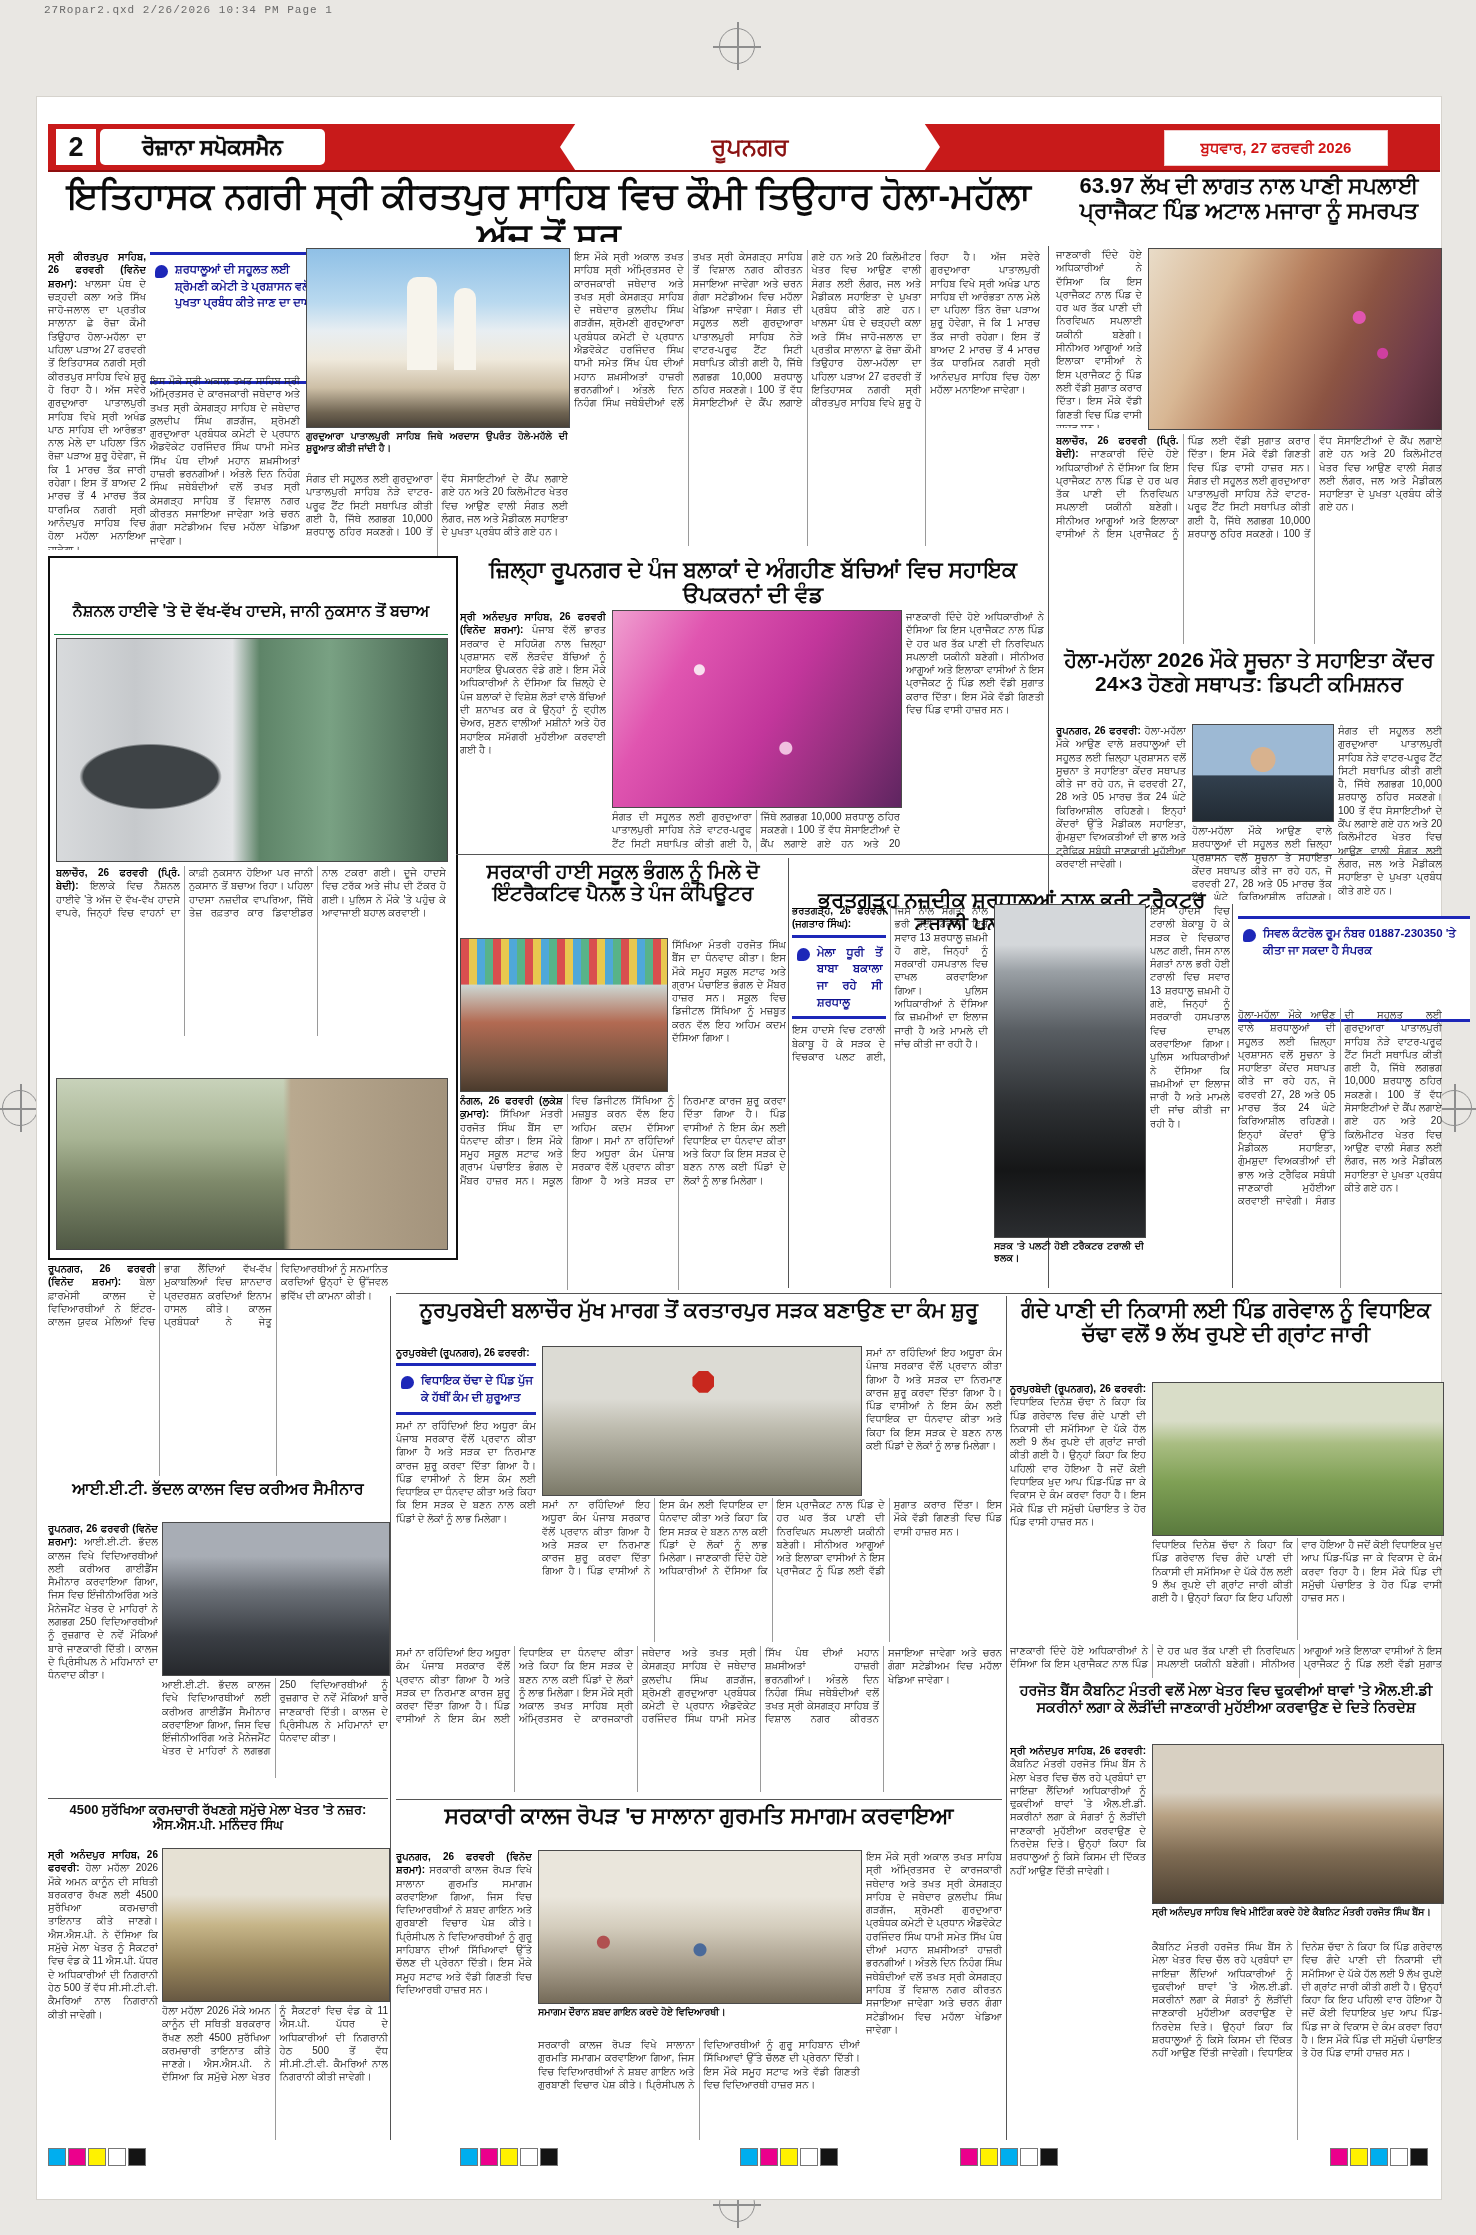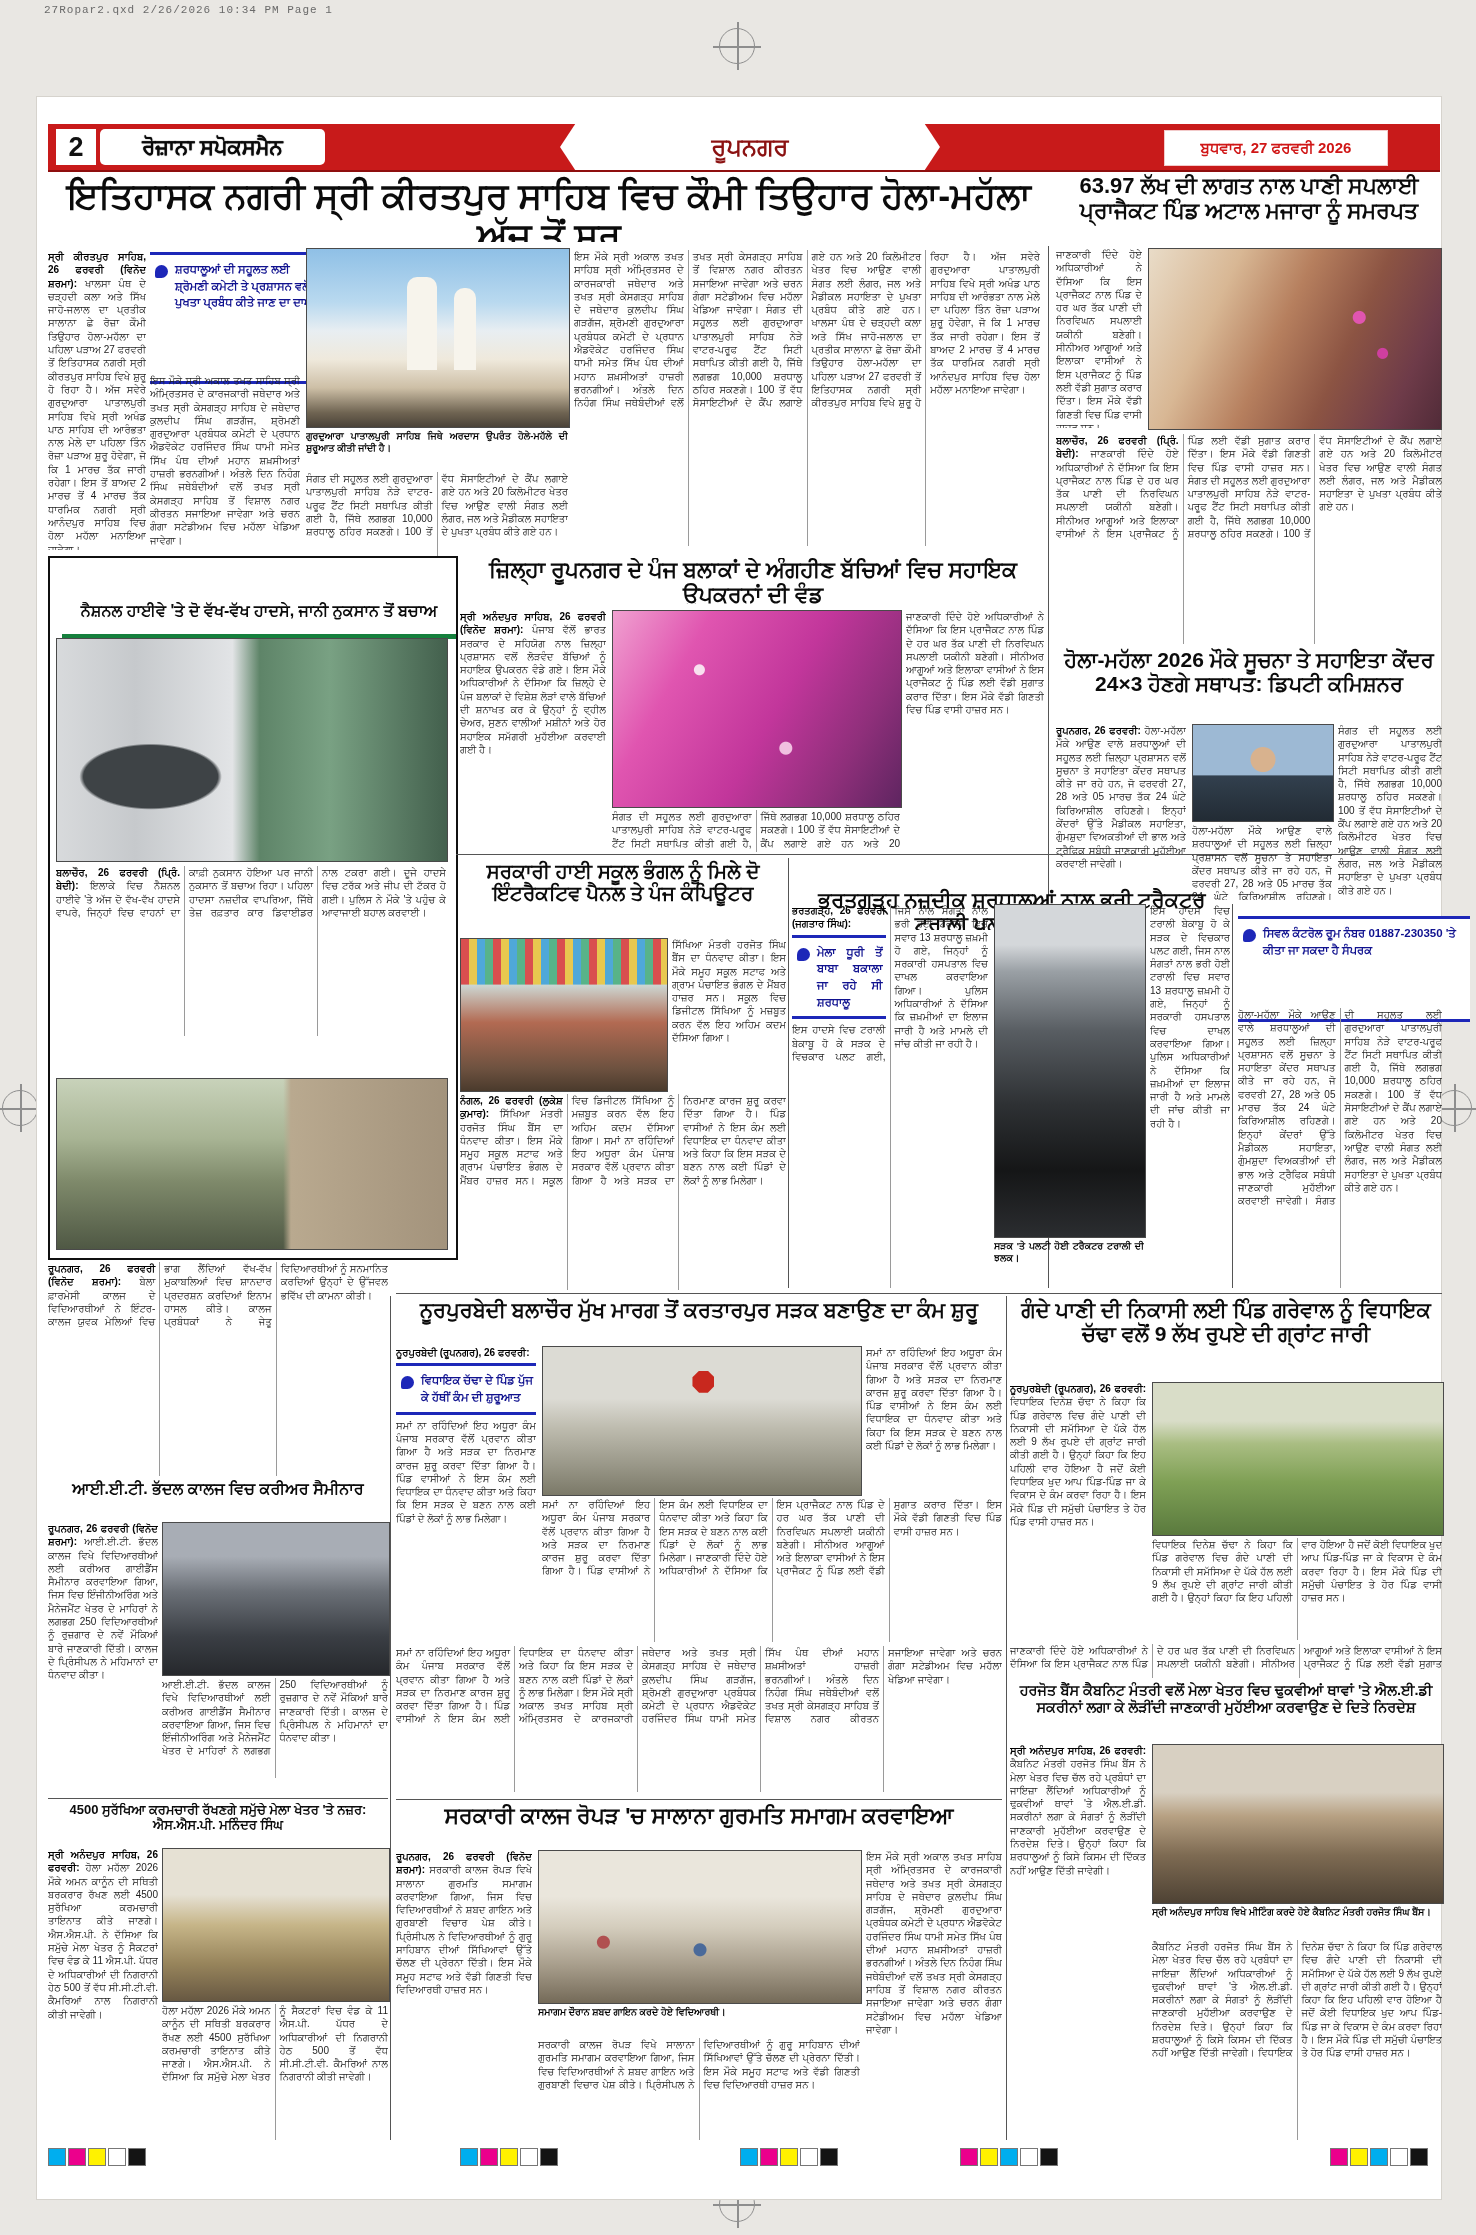--- a/index.html
+++ b/index.html
@@ -65,21 +65,21 @@
 <div class="abs cap" style="left:306px;top:430px;width:262px;height:38px">ਗੁਰਦੁਆਰਾ ਪਾਤਾਲਪੁਰੀ ਸਾਹਿਬ ਜਿਥੇ ਅਰਦਾਸ ਉਪਰੰਤ ਹੋਲੇ-ਮਹੱਲੇ ਦੀ ਸ਼ੁਰੂਆਤ ਕੀਤੀ ਜਾਂਦੀ ਹੈ।</div>
 <div class="abs txt c2" style="left:306px;top:472px;width:262px;height:84px"><span>ਸੰਗਤ ਦੀ ਸਹੂਲਤ ਲਈ ਗੁਰਦੁਆਰਾ ਪਾਤਾਲਪੁਰੀ ਸਾਹਿਬ ਨੇੜੇ ਵਾਟਰ-ਪਰੂਫ ਟੈਂਟ ਸਿਟੀ ਸਥਾਪਿਤ ਕੀਤੀ ਗਈ ਹੈ, ਜਿੱਥੇ ਲਗਭਗ 10,000 ਸ਼ਰਧਾਲੂ ਠਹਿਰ ਸਕਣਗੇ। 100 ਤੋਂ ਵੱਧ ਸੋਸਾਇਟੀਆਂ ਦੇ ਕੈਂਪ ਲਗਾਏ ਗਏ ਹਨ ਅਤੇ 20 ਕਿਲੋਮੀਟਰ ਖੇਤਰ ਵਿਚ ਆਉਣ ਵਾਲੀ ਸੰਗਤ ਲਈ ਲੰਗਰ, ਜਲ ਅਤੇ ਮੈਡੀਕਲ ਸਹਾਇਤਾ ਦੇ ਪੁਖਤਾ ਪ੍ਰਬੰਧ ਕੀਤੇ ਗਏ ਹਨ।</span></div>
 <div class="abs txt c4" style="left:574px;top:250px;width:466px;height:296px"><span>ਇਸ ਮੌਕੇ ਸ੍ਰੀ ਅਕਾਲ ਤਖਤ ਸਾਹਿਬ ਸ੍ਰੀ ਅੰਮ੍ਰਿਤਸਰ ਦੇ ਕਾਰਜਕਾਰੀ ਜਥੇਦਾਰ ਅਤੇ ਤਖਤ ਸ੍ਰੀ ਕੇਸਗੜ੍ਹ ਸਾਹਿਬ ਦੇ ਜਥੇਦਾਰ ਕੁਲਦੀਪ ਸਿੰਘ ਗੜਗੱਜ, ਸ਼੍ਰੋਮਣੀ ਗੁਰਦੁਆਰਾ ਪ੍ਰਬੰਧਕ ਕਮੇਟੀ ਦੇ ਪ੍ਰਧਾਨ ਐਡਵੋਕੇਟ ਹਰਜਿੰਦਰ ਸਿੰਘ ਧਾਮੀ ਸਮੇਤ ਸਿੱਖ ਪੰਥ ਦੀਆਂ ਮਹਾਨ ਸ਼ਖ਼ਸੀਅਤਾਂ ਹਾਜ਼ਰੀ ਭਰਨਗੀਆਂ। ਅੰਤਲੇ ਦਿਨ ਨਿਹੰਗ ਸਿੰਘ ਜਥੇਬੰਦੀਆਂ ਵਲੋਂ ਤਖਤ ਸ੍ਰੀ ਕੇਸਗੜ੍ਹ ਸਾਹਿਬ ਤੋਂ ਵਿਸ਼ਾਲ ਨਗਰ ਕੀਰਤਨ ਸਜਾਇਆ ਜਾਵੇਗਾ ਅਤੇ ਚਰਨ ਗੰਗਾ ਸਟੇਡੀਅਮ ਵਿਚ ਮਹੱਲਾ ਖੇਡਿਆ ਜਾਵੇਗਾ।</span> <span>ਸੰਗਤ ਦੀ ਸਹੂਲਤ ਲਈ ਗੁਰਦੁਆਰਾ ਪਾਤਾਲਪੁਰੀ ਸਾਹਿਬ ਨੇੜੇ ਵਾਟਰ-ਪਰੂਫ ਟੈਂਟ ਸਿਟੀ ਸਥਾਪਿਤ ਕੀਤੀ ਗਈ ਹੈ, ਜਿੱਥੇ ਲਗਭਗ 10,000 ਸ਼ਰਧਾਲੂ ਠਹਿਰ ਸਕਣਗੇ। 100 ਤੋਂ ਵੱਧ ਸੋਸਾਇਟੀਆਂ ਦੇ ਕੈਂਪ ਲਗਾਏ ਗਏ ਹਨ ਅਤੇ 20 ਕਿਲੋਮੀਟਰ ਖੇਤਰ ਵਿਚ ਆਉਣ ਵਾਲੀ ਸੰਗਤ ਲਈ ਲੰਗਰ, ਜਲ ਅਤੇ ਮੈਡੀਕਲ ਸਹਾਇਤਾ ਦੇ ਪੁਖਤਾ ਪ੍ਰਬੰਧ ਕੀਤੇ ਗਏ ਹਨ।</span> <span>ਖਾਲਸਾ ਪੰਥ ਦੇ ਚੜ੍ਹਦੀ ਕਲਾ ਅਤੇ ਸਿੱਖ ਜਾਹੋ-ਜਲਾਲ ਦਾ ਪ੍ਰਤੀਕ ਸਾਲਾਨਾ ਛੇ ਰੋਜ਼ਾ ਕੌਮੀ ਤਿਉਹਾਰ ਹੋਲਾ-ਮਹੱਲਾ ਦਾ ਪਹਿਲਾ ਪੜਾਅ 27 ਫਰਵਰੀ ਤੋਂ ਇਤਿਹਾਸਕ ਨਗਰੀ ਸ੍ਰੀ ਕੀਰਤਪੁਰ ਸਾਹਿਬ ਵਿਖੇ ਸ਼ੁਰੂ ਹੋ ਰਿਹਾ ਹੈ। ਅੱਜ ਸਵੇਰੇ ਗੁਰਦੁਆਰਾ ਪਾਤਾਲਪੁਰੀ ਸਾਹਿਬ ਵਿਖੇ ਸ੍ਰੀ ਅਖੰਡ ਪਾਠ ਸਾਹਿਬ ਦੀ ਆਰੰਭਤਾ ਨਾਲ ਮੇਲੇ ਦਾ ਪਹਿਲਾ ਤਿੰਨ ਰੋਜ਼ਾ ਪੜਾਅ ਸ਼ੁਰੂ ਹੋਵੇਗਾ, ਜੋ ਕਿ 1 ਮਾਰਚ ਤੱਕ ਜਾਰੀ ਰਹੇਗਾ। ਇਸ ਤੋਂ ਬਾਅਦ 2 ਮਾਰਚ ਤੋਂ 4 ਮਾਰਚ ਤੱਕ ਧਾਰਮਿਕ ਨਗਰੀ ਸ੍ਰੀ ਆਨੰਦਪੁਰ ਸਾਹਿਬ ਵਿਚ ਹੋਲਾ ਮਹੱਲਾ ਮਨਾਇਆ ਜਾਵੇਗਾ।</span></div>
 
 <div class="abs vr" style="left:1048px;top:246px;width:1px;height:1042px"></div>
 <div class="abs txt" style="left:1056px;top:248px;width:86px;height:180px"><span>ਜਾਣਕਾਰੀ ਦਿੰਦੇ ਹੋਏ ਅਧਿਕਾਰੀਆਂ ਨੇ ਦੱਸਿਆ ਕਿ ਇਸ ਪ੍ਰਾਜੈਕਟ ਨਾਲ ਪਿੰਡ ਦੇ ਹਰ ਘਰ ਤੱਕ ਪਾਣੀ ਦੀ ਨਿਰਵਿਘਨ ਸਪਲਾਈ ਯਕੀਨੀ ਬਣੇਗੀ। ਸੀਨੀਅਰ ਆਗੂਆਂ ਅਤੇ ਇਲਾਕਾ ਵਾਸੀਆਂ ਨੇ ਇਸ ਪ੍ਰਾਜੈਕਟ ਨੂੰ ਪਿੰਡ ਲਈ ਵੱਡੀ ਸੁਗਾਤ ਕਰਾਰ ਦਿੱਤਾ। ਇਸ ਮੌਕੇ ਵੱਡੀ ਗਿਣਤੀ ਵਿਚ ਪਿੰਡ ਵਾਸੀ ਹਾਜ਼ਰ ਸਨ।</span></div>
 <div class="abs ph" style="left:1148px;top:248px;width:292px;height:180px;background:radial-gradient(circle at 72% 38%,#e055b0 6px,transparent 7px),radial-gradient(circle at 80% 58%,#cf3fa0 5px,transparent 6px),linear-gradient(115deg,#e9dcc8 0%,#d8b794 25%,#b67f5e 45%,#8c5443 65%,#6e3b49 85%,#512b38 100%)"></div>
 <div class="abs txt c3" style="left:1056px;top:434px;width:386px;height:210px"><b>ਬਲਾਚੌਰ, 26 ਫਰਵਰੀ (ਪ੍ਰਿੰ. ਬੇਦੀ):</b> <span>ਜਾਣਕਾਰੀ ਦਿੰਦੇ ਹੋਏ ਅਧਿਕਾਰੀਆਂ ਨੇ ਦੱਸਿਆ ਕਿ ਇਸ ਪ੍ਰਾਜੈਕਟ ਨਾਲ ਪਿੰਡ ਦੇ ਹਰ ਘਰ ਤੱਕ ਪਾਣੀ ਦੀ ਨਿਰਵਿਘਨ ਸਪਲਾਈ ਯਕੀਨੀ ਬਣੇਗੀ। ਸੀਨੀਅਰ ਆਗੂਆਂ ਅਤੇ ਇਲਾਕਾ ਵਾਸੀਆਂ ਨੇ ਇਸ ਪ੍ਰਾਜੈਕਟ ਨੂੰ ਪਿੰਡ ਲਈ ਵੱਡੀ ਸੁਗਾਤ ਕਰਾਰ ਦਿੱਤਾ। ਇਸ ਮੌਕੇ ਵੱਡੀ ਗਿਣਤੀ ਵਿਚ ਪਿੰਡ ਵਾਸੀ ਹਾਜ਼ਰ ਸਨ।</span> <span>ਸੰਗਤ ਦੀ ਸਹੂਲਤ ਲਈ ਗੁਰਦੁਆਰਾ ਪਾਤਾਲਪੁਰੀ ਸਾਹਿਬ ਨੇੜੇ ਵਾਟਰ-ਪਰੂਫ ਟੈਂਟ ਸਿਟੀ ਸਥਾਪਿਤ ਕੀਤੀ ਗਈ ਹੈ, ਜਿੱਥੇ ਲਗਭਗ 10,000 ਸ਼ਰਧਾਲੂ ਠਹਿਰ ਸਕਣਗੇ। 100 ਤੋਂ ਵੱਧ ਸੋਸਾਇਟੀਆਂ ਦੇ ਕੈਂਪ ਲਗਾਏ ਗਏ ਹਨ ਅਤੇ 20 ਕਿਲੋਮੀਟਰ ਖੇਤਰ ਵਿਚ ਆਉਣ ਵਾਲੀ ਸੰਗਤ ਲਈ ਲੰਗਰ, ਜਲ ਅਤੇ ਮੈਡੀਕਲ ਸਹਾਇਤਾ ਦੇ ਪੁਖਤਾ ਪ੍ਰਬੰਧ ਕੀਤੇ ਗਏ ਹਨ।</span></div>
 
 <div class="abs inbox" style="left:48px;top:556px;width:406px;height:700px">
-  <div class="abs subhl" style="left:12px;top:44px;width:394px;height:32px;font-size:16px;border-bottom:5px solid #15803d">ਨੈਸ਼ਨਲ ਹਾਈਵੇ 'ਤੇ ਦੋ ਵੱਖ-ਵੱਖ ਹਾਦਸੇ, ਜਾਨੀ ਨੁਕਸਾਨ ਤੋਂ ਬਚਾਅ</div>
+  <div class="abs subhl" style="left:4px;top:44px;width:394px;height:32px;font-size:16px;border-bottom:1px solid #15803d">ਨੈਸ਼ਨਲ ਹਾਈਵੇ 'ਤੇ ਦੋ ਵੱਖ-ਵੱਖ ਹਾਦਸੇ, ਜਾਨੀ ਨੁਕਸਾਨ ਤੋਂ ਬਚਾਅ</div>
   <div class="abs ph" style="left:6px;top:80px;width:390px;height:222px;background:radial-gradient(ellipse at 24% 62%,#3e4346 16%,transparent 17%),linear-gradient(90deg,#d8dadc 0%,#c6c9cc 20%,#e2e4e6 45%,#5e8468 52%,#79a183 70%,#43604d 100%)"></div>
   <div class="abs txt c3" style="left:6px;top:308px;width:390px;height:170px"><b>ਬਲਾਚੌਰ, 26 ਫਰਵਰੀ (ਪ੍ਰਿੰ. ਬੇਦੀ):</b> <span>ਇਲਾਕੇ ਵਿਚ ਨੈਸ਼ਨਲ ਹਾਈਵੇ 'ਤੇ ਅੱਜ ਦੋ ਵੱਖ-ਵੱਖ ਹਾਦਸੇ ਵਾਪਰੇ, ਜਿਨ੍ਹਾਂ ਵਿਚ ਵਾਹਨਾਂ ਦਾ ਕਾਫ਼ੀ ਨੁਕਸਾਨ ਹੋਇਆ ਪਰ ਜਾਨੀ ਨੁਕਸਾਨ ਤੋਂ ਬਚਾਅ ਰਿਹਾ। ਪਹਿਲਾ ਹਾਦਸਾ ਨਜ਼ਦੀਕ ਵਾਪਰਿਆ, ਜਿੱਥੇ ਤੇਜ਼ ਰਫ਼ਤਾਰ ਕਾਰ ਡਿਵਾਈਡਰ ਨਾਲ ਟਕਰਾ ਗਈ। ਦੂਜੇ ਹਾਦਸੇ ਵਿਚ ਟਰੱਕ ਅਤੇ ਜੀਪ ਦੀ ਟੱਕਰ ਹੋ ਗਈ। ਪੁਲਿਸ ਨੇ ਮੌਕੇ 'ਤੇ ਪਹੁੰਚ ਕੇ ਆਵਾਜਾਈ ਬਹਾਲ ਕਰਵਾਈ।</span></div>
   <div class="abs ph" style="left:6px;top:520px;width:390px;height:170px;background:linear-gradient(90deg,transparent 58%,#b9a98f 60%,#a3937c 100%),linear-gradient(180deg,#c8d2ba 0%,#a8b494 35%,#7f8a6b 60%,#4f5844 100%)"></div>
 </div>
 
 <div class="abs hl" style="left:460px;top:558px;width:586px;height:46px;font-size:22px">ਜ਼ਿਲ੍ਹਾ ਰੂਪਨਗਰ ਦੇ ਪੰਜ ਬਲਾਕਾਂ ਦੇ ਅੰਗਹੀਣ ਬੱਚਿਆਂ ਵਿਚ ਸਹਾਇਕ ਉਪਕਰਨਾਂ ਦੀ ਵੰਡ</div>
 <div class="abs txt" style="left:460px;top:610px;width:146px;height:242px"><b>ਸ੍ਰੀ ਅਨੰਦਪੁਰ ਸਾਹਿਬ, 26 ਫਰਵਰੀ (ਵਿਨੋਦ ਸ਼ਰਮਾ):</b> <span>ਪੰਜਾਬ ਵੱਲੋਂ ਭਾਰਤ ਸਰਕਾਰ ਦੇ ਸਹਿਯੋਗ ਨਾਲ ਜ਼ਿਲ੍ਹਾ ਪ੍ਰਸ਼ਾਸਨ ਵਲੋਂ ਲੋੜਵੰਦ ਬੱਚਿਆਂ ਨੂੰ ਸਹਾਇਕ ਉਪਕਰਨ ਵੰਡੇ ਗਏ। ਇਸ ਮੌਕੇ ਅਧਿਕਾਰੀਆਂ ਨੇ ਦੱਸਿਆ ਕਿ ਜ਼ਿਲ੍ਹੇ ਦੇ ਪੰਜ ਬਲਾਕਾਂ ਦੇ ਵਿਸ਼ੇਸ਼ ਲੋੜਾਂ ਵਾਲੇ ਬੱਚਿਆਂ ਦੀ ਸ਼ਨਾਖਤ ਕਰ ਕੇ ਉਨ੍ਹਾਂ ਨੂੰ ਵ੍ਹੀਲ ਚੇਅਰ, ਸੁਣਨ ਵਾਲੀਆਂ ਮਸ਼ੀਨਾਂ ਅਤੇ ਹੋਰ ਸਹਾਇਕ ਸਮੱਗਰੀ ਮੁਹੱਈਆ ਕਰਵਾਈ ਗਈ ਹੈ।</span></div>
 <div class="abs ph" style="left:612px;top:610px;width:288px;height:196px;background:radial-gradient(circle at 30% 30%,#f8e0ef 5px,transparent 6px),radial-gradient(circle at 60% 70%,#f0c0e0 6px,transparent 7px),linear-gradient(120deg,#f0a0d0 0%,#e055b0 25%,#c2369b 55%,#8e2f7a 80%,#5e2560 100%)"></div>
 <div class="abs txt" style="left:906px;top:610px;width:138px;height:242px"><span>ਜਾਣਕਾਰੀ ਦਿੰਦੇ ਹੋਏ ਅਧਿਕਾਰੀਆਂ ਨੇ ਦੱਸਿਆ ਕਿ ਇਸ ਪ੍ਰਾਜੈਕਟ ਨਾਲ ਪਿੰਡ ਦੇ ਹਰ ਘਰ ਤੱਕ ਪਾਣੀ ਦੀ ਨਿਰਵਿਘਨ ਸਪਲਾਈ ਯਕੀਨੀ ਬਣੇਗੀ। ਸੀਨੀਅਰ ਆਗੂਆਂ ਅਤੇ ਇਲਾਕਾ ਵਾਸੀਆਂ ਨੇ ਇਸ ਪ੍ਰਾਜੈਕਟ ਨੂੰ ਪਿੰਡ ਲਈ ਵੱਡੀ ਸੁਗਾਤ ਕਰਾਰ ਦਿੱਤਾ। ਇਸ ਮੌਕੇ ਵੱਡੀ ਗਿਣਤੀ ਵਿਚ ਪਿੰਡ ਵਾਸੀ ਹਾਜ਼ਰ ਸਨ।</span></div>
 <div class="abs txt c2" style="left:612px;top:810px;width:288px;height:42px"><span>ਸੰਗਤ ਦੀ ਸਹੂਲਤ ਲਈ ਗੁਰਦੁਆਰਾ ਪਾਤਾਲਪੁਰੀ ਸਾਹਿਬ ਨੇੜੇ ਵਾਟਰ-ਪਰੂਫ ਟੈਂਟ ਸਿਟੀ ਸਥਾਪਿਤ ਕੀਤੀ ਗਈ ਹੈ, ਜਿੱਥੇ ਲਗਭਗ 10,000 ਸ਼ਰਧਾਲੂ ਠਹਿਰ ਸਕਣਗੇ। 100 ਤੋਂ ਵੱਧ ਸੋਸਾਇਟੀਆਂ ਦੇ ਕੈਂਪ ਲਗਾਏ ਗਏ ਹਨ ਅਤੇ 20 ਕਿਲੋਮੀਟਰ ਖੇਤਰ ਵਿਚ ਆਉਣ ਵਾਲੀ ਸੰਗਤ ਲਈ ਲੰਗਰ, ਜਲ ਅਤੇ ਮੈਡੀਕਲ ਸਹਾਇਤਾ ਦੇ ਪੁਖਤਾ ਪ੍ਰਬੰਧ ਕੀਤੇ ਗਏ ਹਨ।</span></div>

